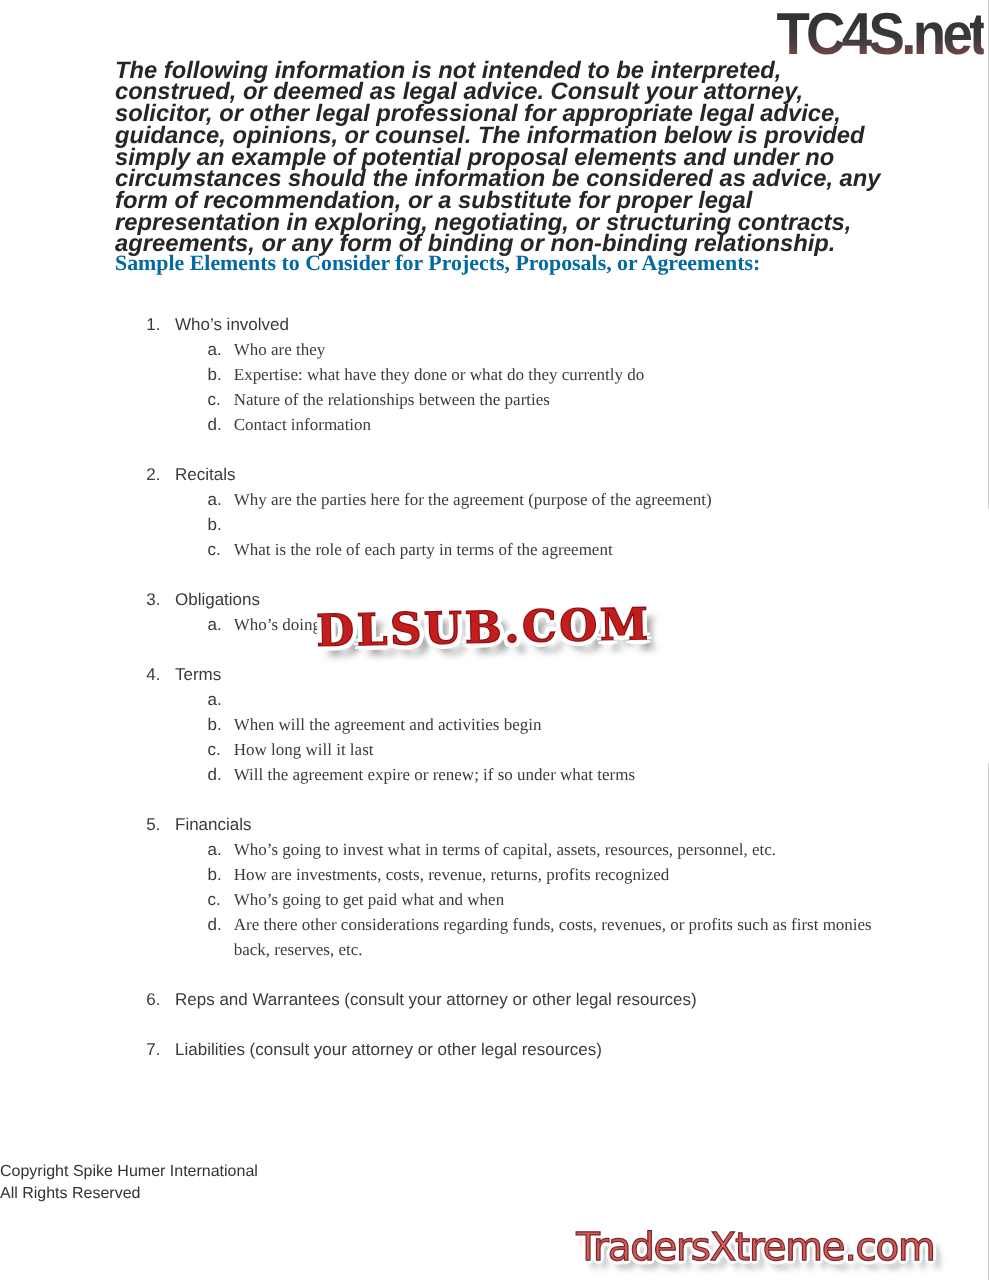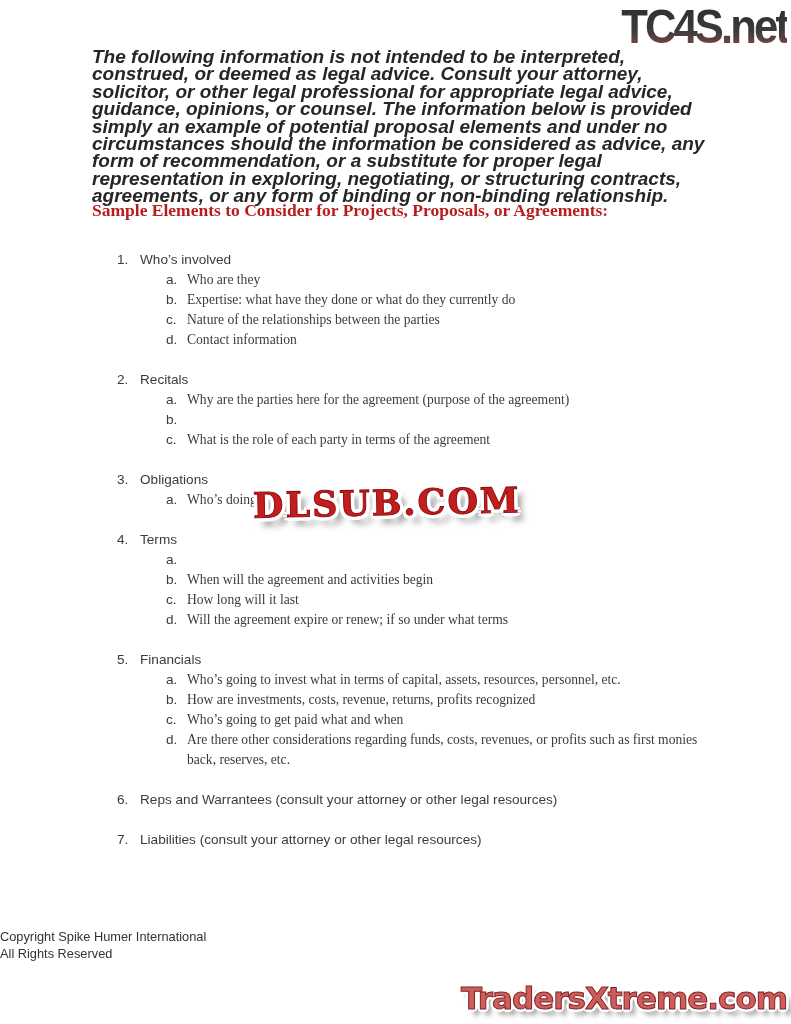--- a/index.html
+++ b/index.html
@@ -68,39 +68,39 @@
   
   .footer{
     position:absolute; top:929px; left:0; width:791px;
     text-align:left; font-size:12.8px; line-height:16.5px; color:#333;
   }
 
   
   .tradersxtreme{
     position:absolute; left:461px; top:980px;
     font-family:"DejaVu Sans", sans-serif;
-    font-weight:bold; font-size:31px; letter-spacing:-1px;
+    font-weight:normal; font-size:31px; letter-spacing:-1px;
     color:#d15c5c;
     -webkit-text-stroke:1px #7c2626;
     text-shadow:
       -3px 0 0 #fff, 3px 0 0 #fff, 0 -3px 0 #fff, 0 3px 0 #fff,
       -2px -2px 0 #fff, 2px -2px 0 #fff, -2px 2px 0 #fff, 2px 2px 0 #fff,
       5px 6px 5px rgba(100,100,100,0.65);
   }
 </style>
 </head>
 <body>
 
 <div class="page">
 
   <div class="tc4s">TC4S.net</div>
 
   <div class="disclaimer">The following information is not intended to be interpreted, construed, or deemed as legal advice. Consult your attorney, solicitor, or other legal professional for appropriate legal advice, guidance, opinions, or counsel.   The information below is provided simply an example of potential proposal elements and under no circumstances should the information be considered as advice, any form of recommendation, or a substitute for proper legal representation in exploring, negotiating, or structuring contracts, agreements, or any form of binding or non-binding relationship.</div>
 
-  <div class="heading" style="color: #b91c1c;">Sample Elements to Consider for Projects, Proposals, or Agreements:</div>
+  <div class="heading" style="color: #0369a1;">Sample Elements to Consider for Projects, Proposals, or Agreements:</div>
 
   <div class="list">
 
     <div class="item">
       <div class="item-head">
         <span class="item-num">1.</span>
         <span>Who’s involved</span>
       </div>
       <div class="sub">
         <span class="sub-num">a.</span>

